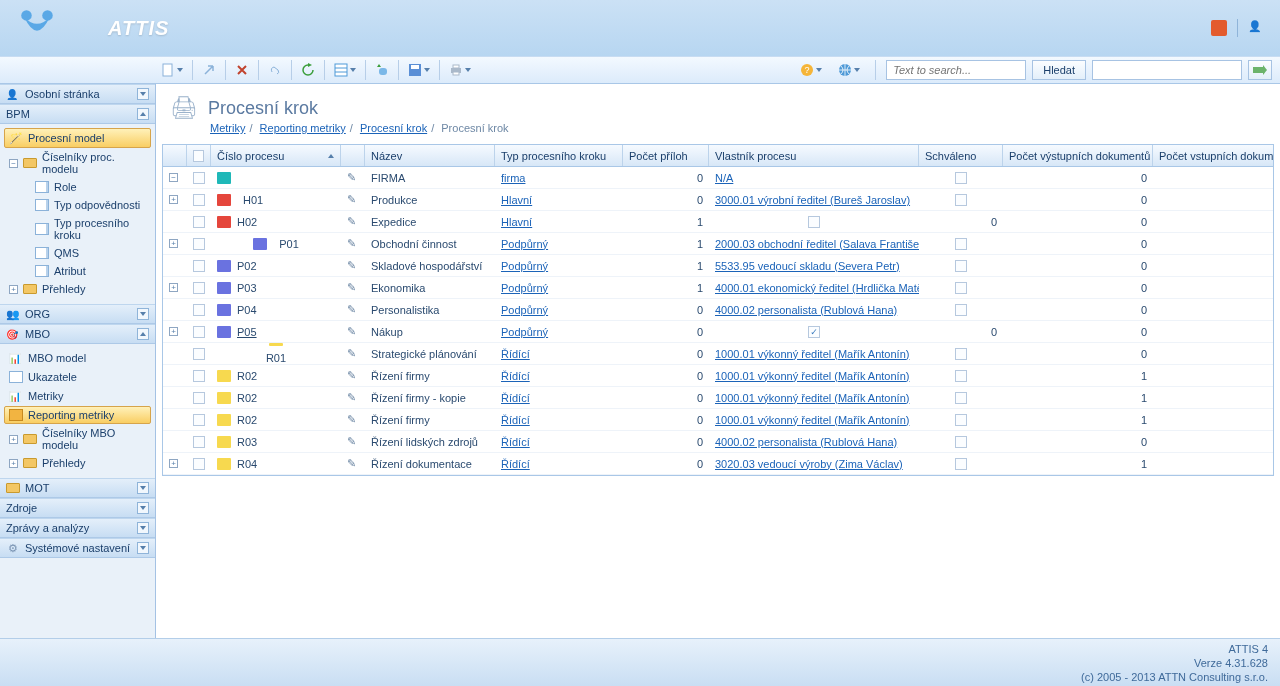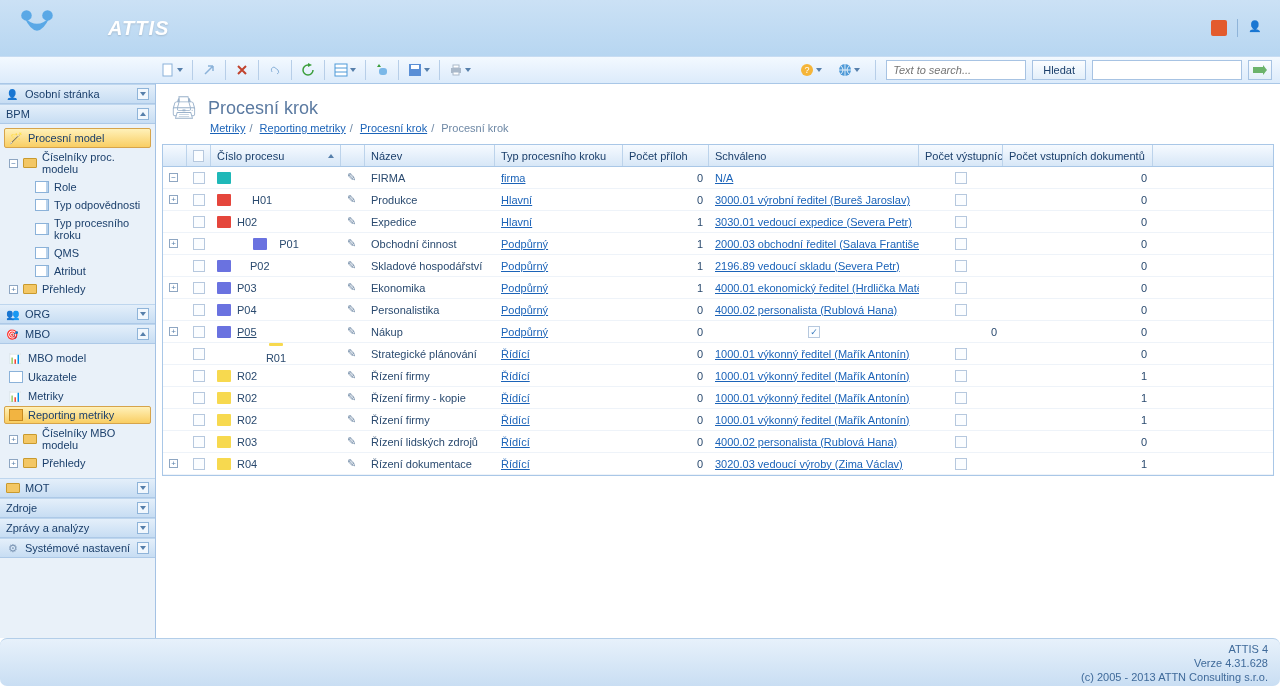--- a/index.html
+++ b/index.html
@@ -184,21 +184,21 @@
   .chk{ width:12px;height:12px;border:1px solid #b6c8de;background:#fbfdff;display:inline-block;}
   .chk.on::before{content:"✓";color:#3a7bbf;font-size:9px;display:block;line-height:10px;text-align:center;}
   .toplink { text-decoration: underline; color:#1b63b8;}
   
   
   .footer {
     height: 48px;
     background: linear-gradient(#e7f1fb,#c9def3);
     border-top: 1px solid #b3cee9;
     display:flex; align-items:center; justify-content:flex-end;
-    padding: 0 12px; color:#3f6a9a; font-size:11px;border-radius:7px;
+    padding: 0 12px; color:#3f6a9a; font-size:11px;
   }
   .footer .lines{text-align:right;line-height:14px;}
 
   
   svg.icn{width:14px;height:14px;display:block;}
 </style>
 </head>
 <body>
 
 <div class="banner">
@@ -459,20 +459,21 @@
       <div class="grid-head">
         <div class="gh"></div>
         <div class="gh">
             <span class="chk"></span>
           </div>
         <div class="gh sort">Číslo procesu</div>
         <div class="gh"></div>
         <div class="gh">Název</div>
         <div class="gh">Typ procesního kroku</div>
         <div class="gh">Počet příloh</div>
+        <div class="gh">Vlastník procesu</div>
         <div class="gh">Schváleno</div>
         <div class="gh">Počet výstupních dokumentů</div>
         <div class="gh">Počet vstupních dokumentů</div>
       </div>
       <div class="grid-body" id="grid-body">
           <div class="grid-row">
             <div class="gc">
               <span class="row-exp">
                 <span class="exp-square">−</span>
               </span>
@@ -503,21 +504,21 @@
           </div>
           <div class="grid-row">
             <div class="gc">
               <span class="row-exp">
                 <span class="exp-square">+</span>
               </span>
             </div>
             <div class="gc">
               <span class="chk"></span>
             </div>
-            <div class="gc" style="gap: 21px;">
+            <div class="gc" style="gap: 12px;">
               <span class="node-sq nsq-red"></span>
               <span>H01</span>
             </div>
             <div class="gc">
               <span class="pencil"></span>
             </div>
             <div class="gc">Produkce</div>
             <div class="gc">
               <a class="toplink">Hlavní</a>
             </div>
@@ -543,23 +544,20 @@
               <span>H02</span>
             </div>
             <div class="gc">
               <span class="pencil"></span>
             </div>
             <div class="gc">Expedice</div>
             <div class="gc">
               <a class="toplink">Hlavní</a>
             </div>
             <div class="gc num">1</div>
-            <div class="gc">
-              <a class="toplink">3030.01 vedoucí expedice (Severa Petr)</a>
-            </div>
             <div class="gc" style="justify-content: center;">
               <span class="chk"></span>
             </div>
             <div class="gc num">0</div>
             <div class="gc num">0</div>
           </div>
           <div class="grid-row">
             <div class="gc">
               <span class="row-exp">
                 <span class="exp-square">+</span>
@@ -589,34 +587,34 @@
             <div class="gc num">0</div>
             <div class="gc num">0</div>
           </div>
           <div class="grid-row">
             <div class="gc">
               <span class="row-exp"></span>
             </div>
             <div class="gc">
               <span class="chk"></span>
             </div>
-            <div class="gc" style="gap: 19px;">
+            <div class="gc" style="gap: 6px;">
               <span class="node-sq nsq-blue"></span>
               <span>P02</span>
             </div>
             <div class="gc">
               <span class="pencil"></span>
             </div>
             <div class="gc">Skladové hospodářství</div>
             <div class="gc">
               <a class="toplink">Podpůrný</a>
             </div>
             <div class="gc num">1</div>
             <div class="gc">
-              <a class="toplink">2196.89 vedoucí skladu (Severa Petr)</a>
+              <a class="toplink">5533.95 vedoucí skladu (Severa Petr)</a>
             </div>
             <div class="gc" style="justify-content: center;">
               <span class="chk"></span>
             </div>
             <div class="gc num">0</div>
             <div class="gc num">0</div>
           </div>
           <div class="grid-row">
             <div class="gc">
               <span class="row-exp">

